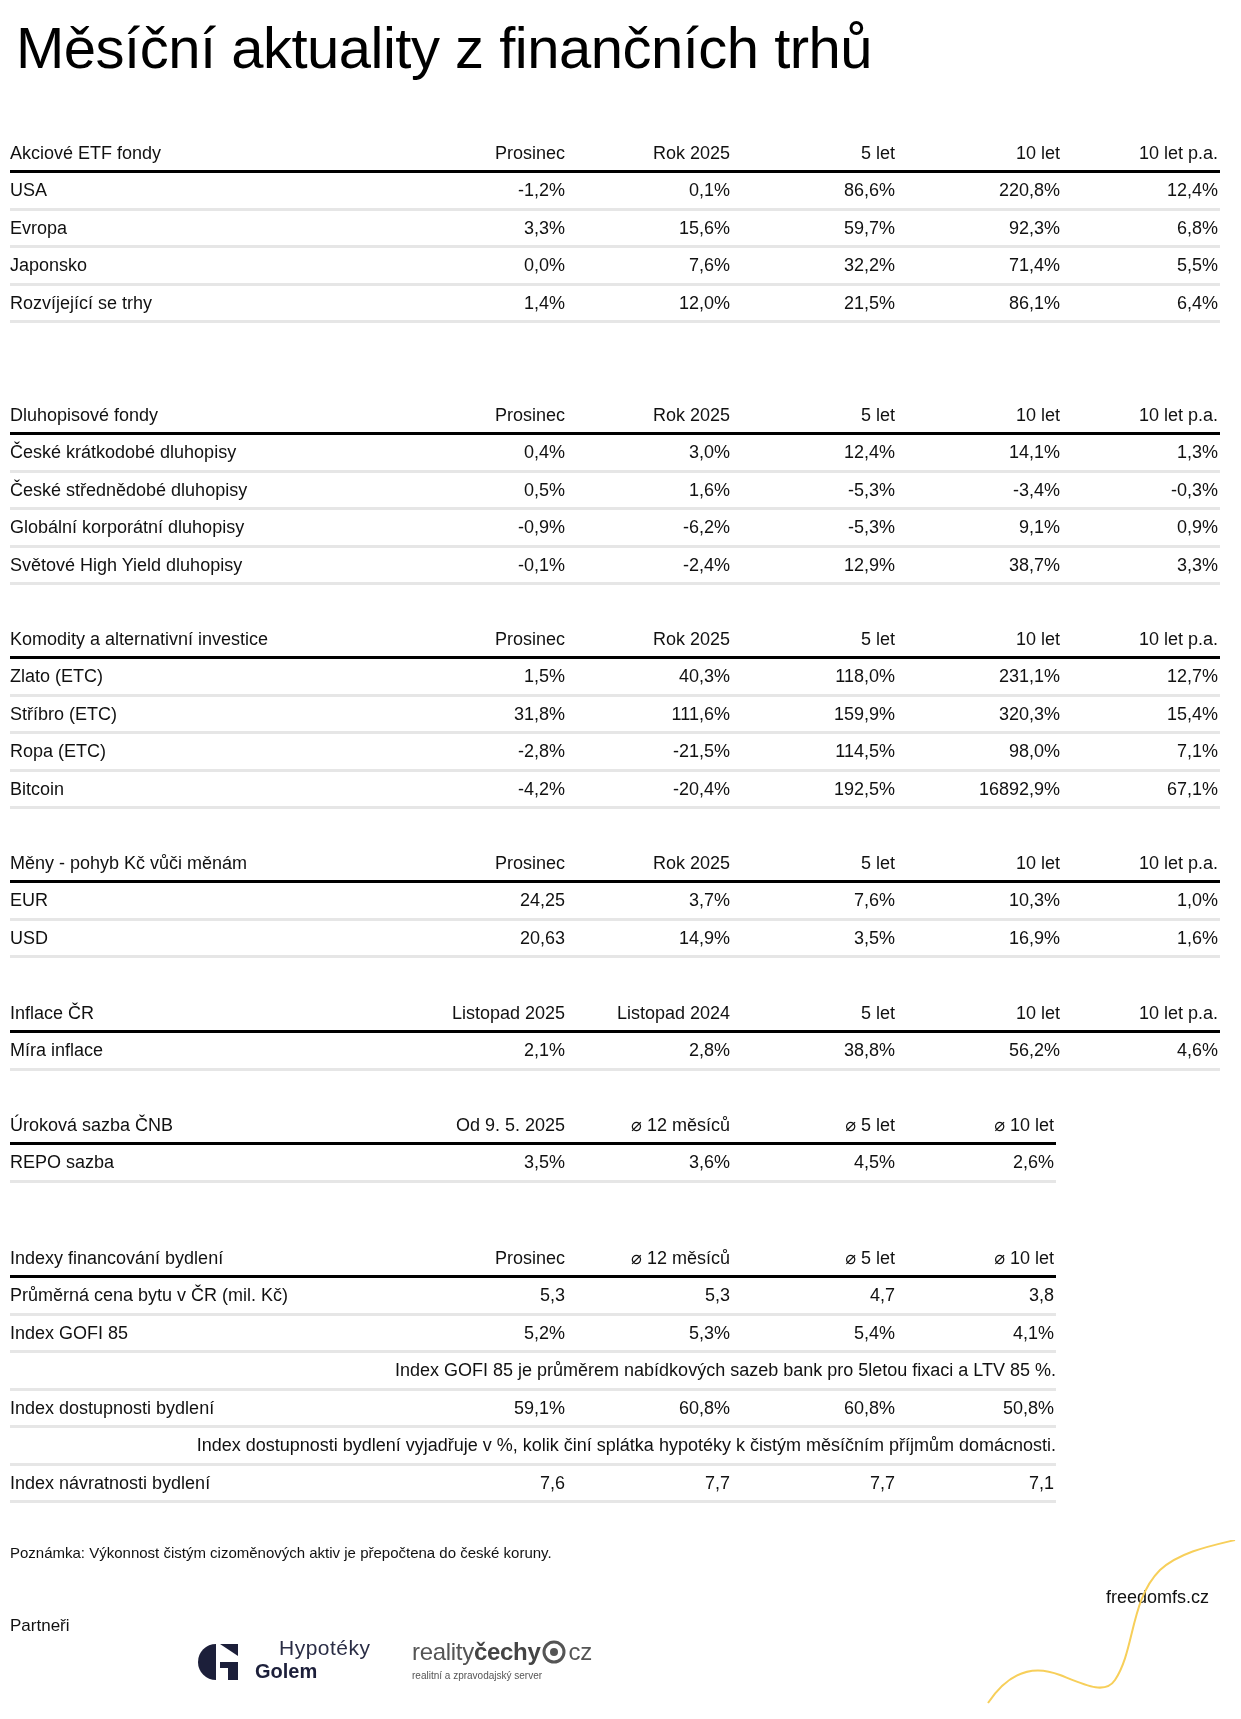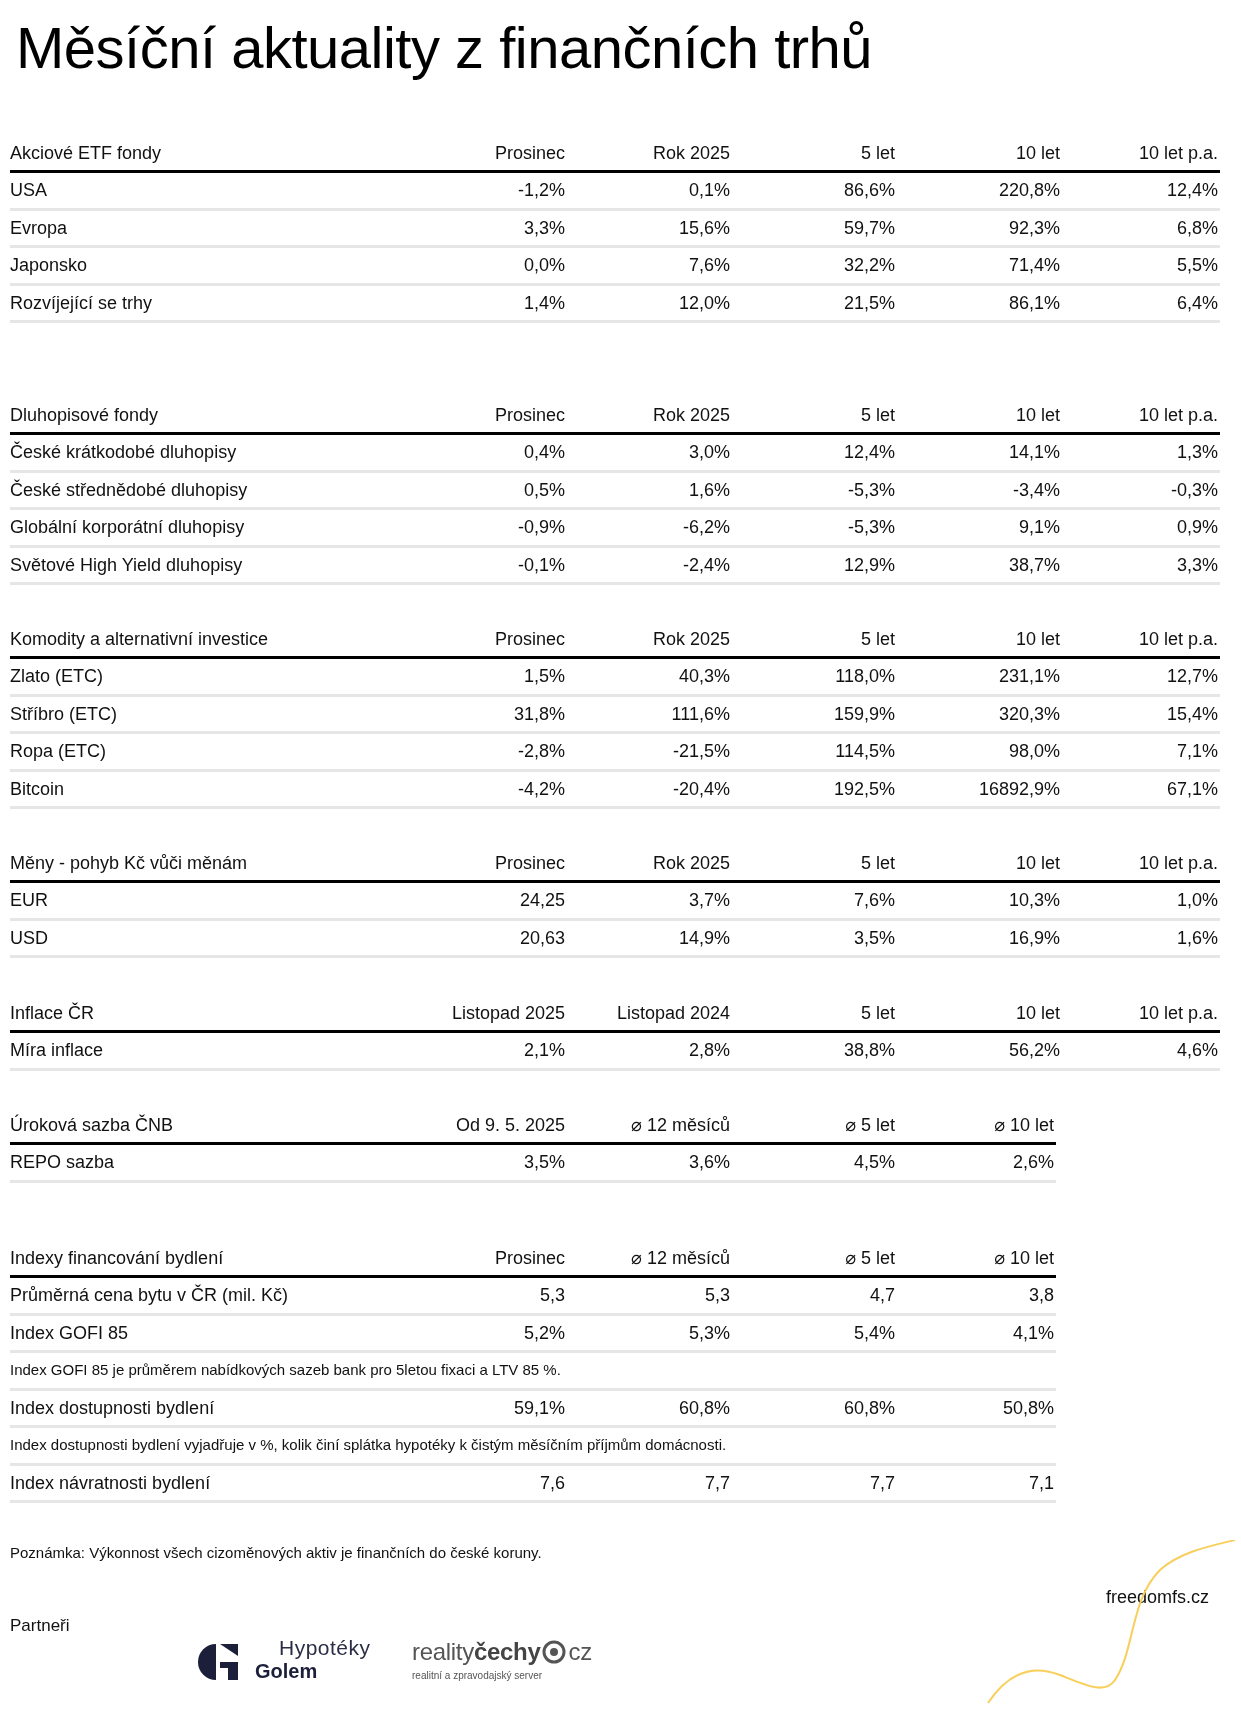--- a/index.html
+++ b/index.html
@@ -11,22 +11,22 @@
   .tbl.w6 { width:1210px; }
   .tbl.w4 { width:1046px; }
   .row { position:relative; height:34px; font-size:18px; }
   .row .cell { position:absolute; top:0; line-height:34px; white-space:nowrap; }
   .row .c0 { left:0; }
   .w6 .c1 { right:655px; } .w6 .c2 { right:490px; } .w6 .c3 { right:325px; }
   .w6 .c4 { right:160px; } .w6 .c5 { right:2px; }
   .w4 .c1 { right:491px; } .w4 .c2 { right:326px; } .w4 .c3 { right:161px; } .w4 .c4 { right:2px; }
   .hdr { border-bottom:3px solid #000; }
   .data { border-bottom:3px solid #e6e6e6; height:34.5px; }
-  .note { position:relative; height:34.5px; border-bottom:3px solid #e6e6e6; font-size:15px;
-          line-height:34px; text-align:left; color:#111; }
+  .note { position:relative; height:34.5px; border-bottom:3px solid #e6e6e6; font-size:18px;
+          line-height:34px; text-align:right; color:#111; }
   .note.last { border-bottom:none; }
   .footnote { position:absolute; left:10px; top:1544px; font-size:15px; color:#111; }
   .partners { position:absolute; left:10px; top:1616px; font-size:17px; color:#111; }
   .site { position:absolute; right:32px; top:1587px; font-size:18px; color:#111; }
   .logo-golem { position:absolute; left:198px; top:1638px; width:160px; height:46px; }
   .golem-mark { position:absolute; left:0; top:4px; width:42px; height:40px; }
   .golem-t1 { position:absolute; left:57px; top:-2px; font-size:21px; color:#2a2d45; letter-spacing:0.5px;margin-left:24px; }
   .golem-t2 { position:absolute; left:57px; top:22px; font-size:20px; font-weight:700; color:#1c1f3a; }
   .logo-reality { position:absolute; left:412px; top:1640px; width:230px; height:44px; }
   .rc-main { position:absolute; left:0; top:-2px; font-size:24px; color:#555; letter-spacing:-0.3px; white-space:nowrap; }
@@ -264,21 +264,21 @@
   <div class="note">Index dostupnosti bydlení vyjadřuje v %, kolik činí splátka hypotéky k čistým měsíčním příjmům domácnosti.</div>
   <div class="row data">
     <span class="cell c0">Index návratnosti bydlení</span>
     <span class="cell c1">7,6</span>
     <span class="cell c2">7,7</span>
     <span class="cell c3">7,7</span>
     <span class="cell c4">7,1</span>
   </div>
 </div>
 
-<div class="footnote">Poznámka: Výkonnost všech cizoměnových aktiv je finančních do české koruny.</div>
+<div class="footnote">Poznámka: Výkonnost čistým cizoměnových aktiv je přepočtena do české koruny.</div>
 
 <div class="site">freedomfs.cz</div>
 
 <svg class="swoosh" viewBox="0 0 256 179">
   <path d="M 3 163 C 25 130, 50 125, 75 135 C 100 145, 120 155, 130 140 C 150 110, 145 60, 175 30 C 195 12, 225 6, 250 0" fill="none" stroke="#f7cf5a" stroke-width="2"></path>
 </svg>
 
 <div class="partners">Partneři</div>
 
 <div class="logo-golem">

